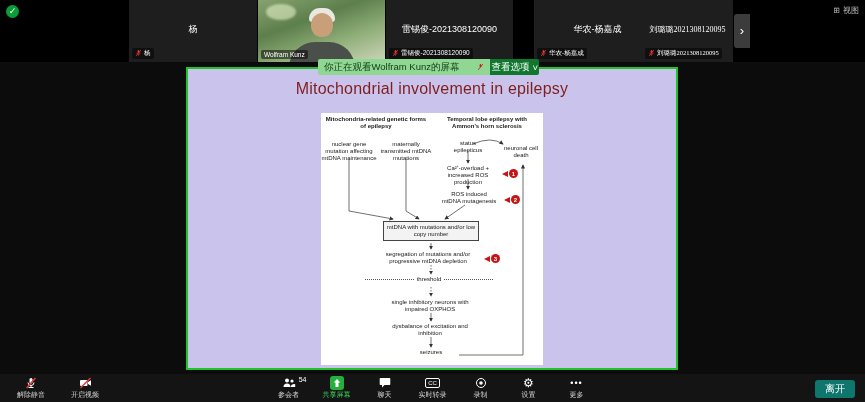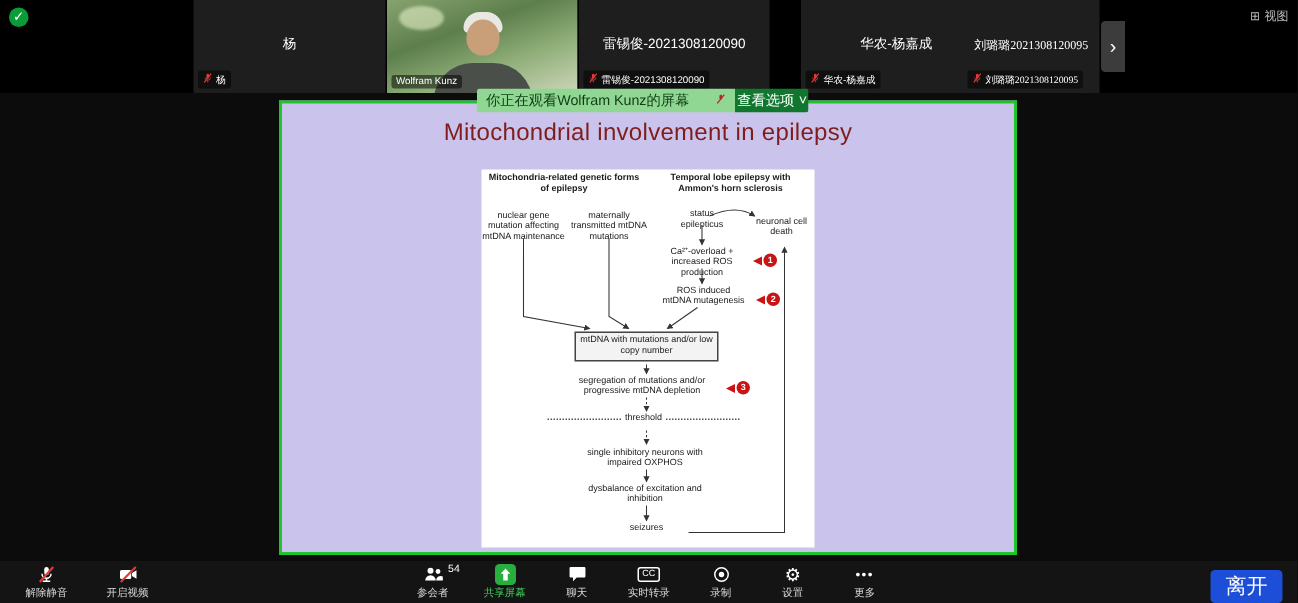--- a/index.html
+++ b/index.html
@@ -85,21 +85,21 @@
              justify-content:center; gap:1px; color:#d8d8d8; font-size:7px; }
   .tb-item .ic { height:13px; display:flex; align-items:center; justify-content:center; }
   .count { position:absolute; top:2px; right:5px; font-size:7px; color:#fff; }
   .share-ic { width:14px; height:14px; background:#27ae3f; border-radius:3px; display:flex;
               align-items:center; justify-content:center; }
   .share-label { color:#41d05c; }
   .cc-box { border:1px solid #fff; border-radius:2px; font-size:6px; color:#fff; padding:0 2px;
             height:10px; line-height:9px; }
   .gear { color:#fff; font-size:12px; line-height:12px; }
   .dots { color:#fff; font-size:9px; letter-spacing:1px; }
-  .leave-btn { position:absolute; right:10px; top:6px; background:#1d4ed8; color:#fff; font-size:14px;
+  .leave-btn { position:absolute; right:10px; top:6px; background:#0f766e; color:#fff; font-size:10px;
                padding:2px 10px; border-radius:3px; }
 </style>
 </head>
 <body>
 
 <div class="strip">
   <div class="shield">✓</div>
 
   <div class="tile t1">
     <div class="tile-center-name">杨</div>

